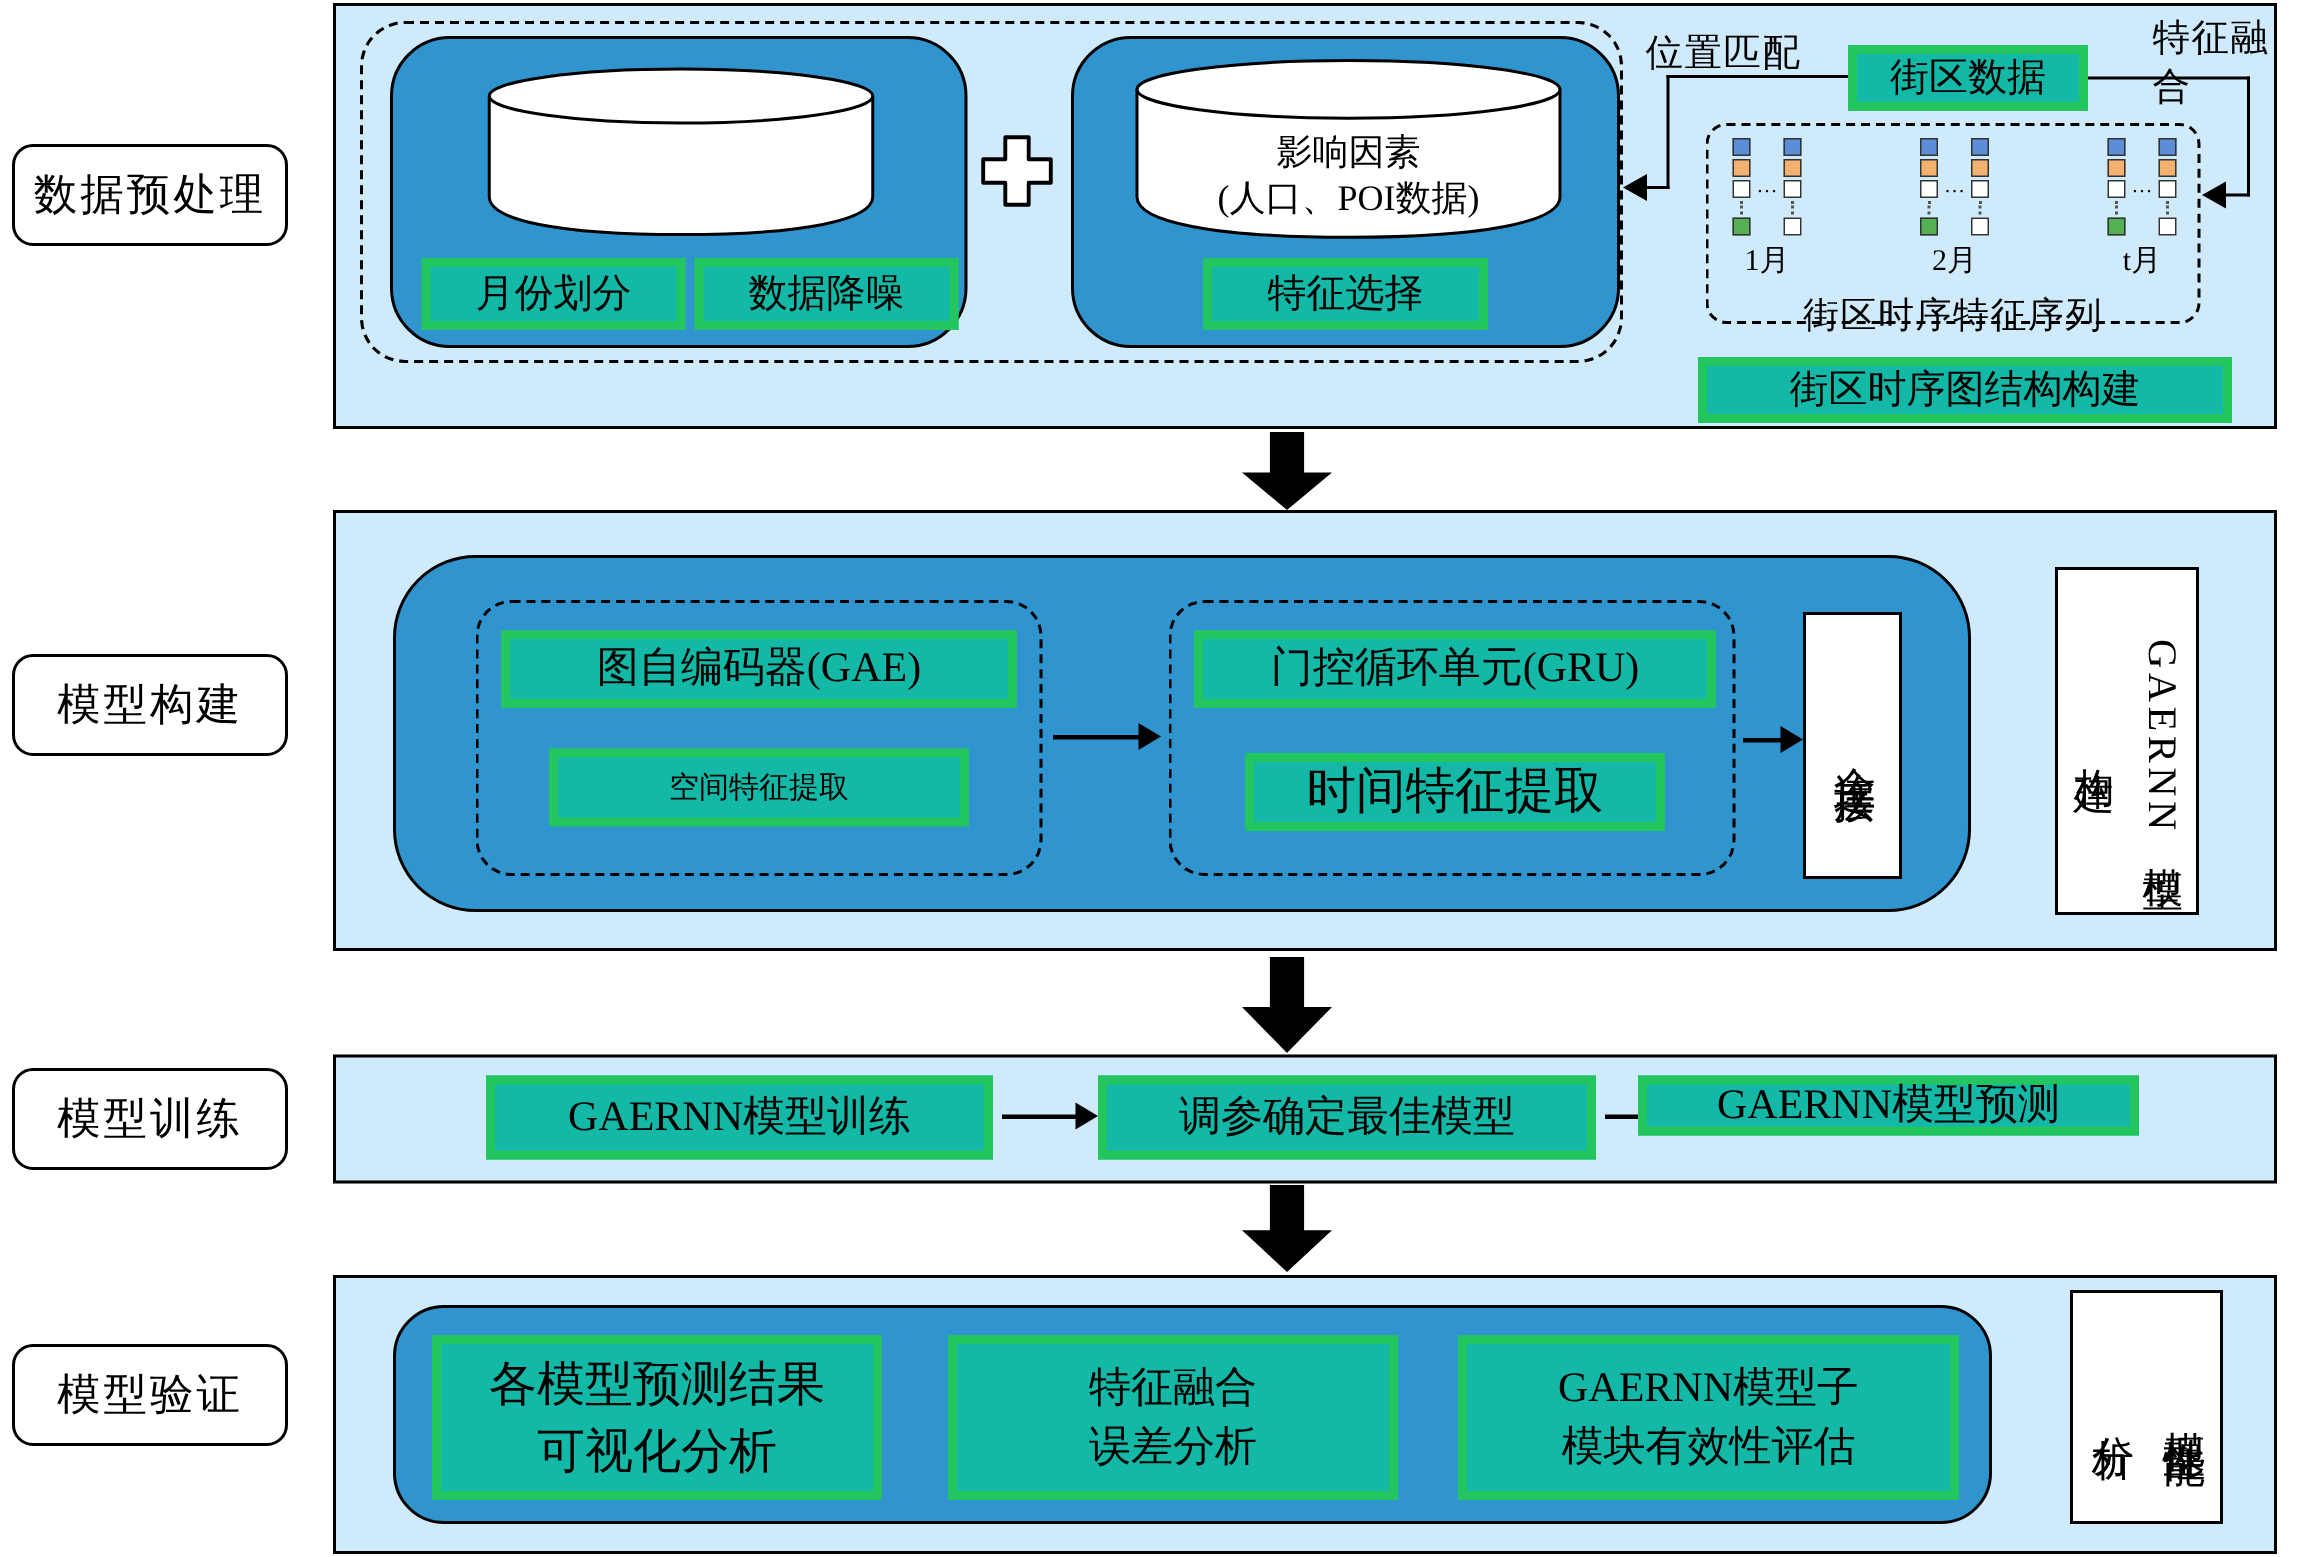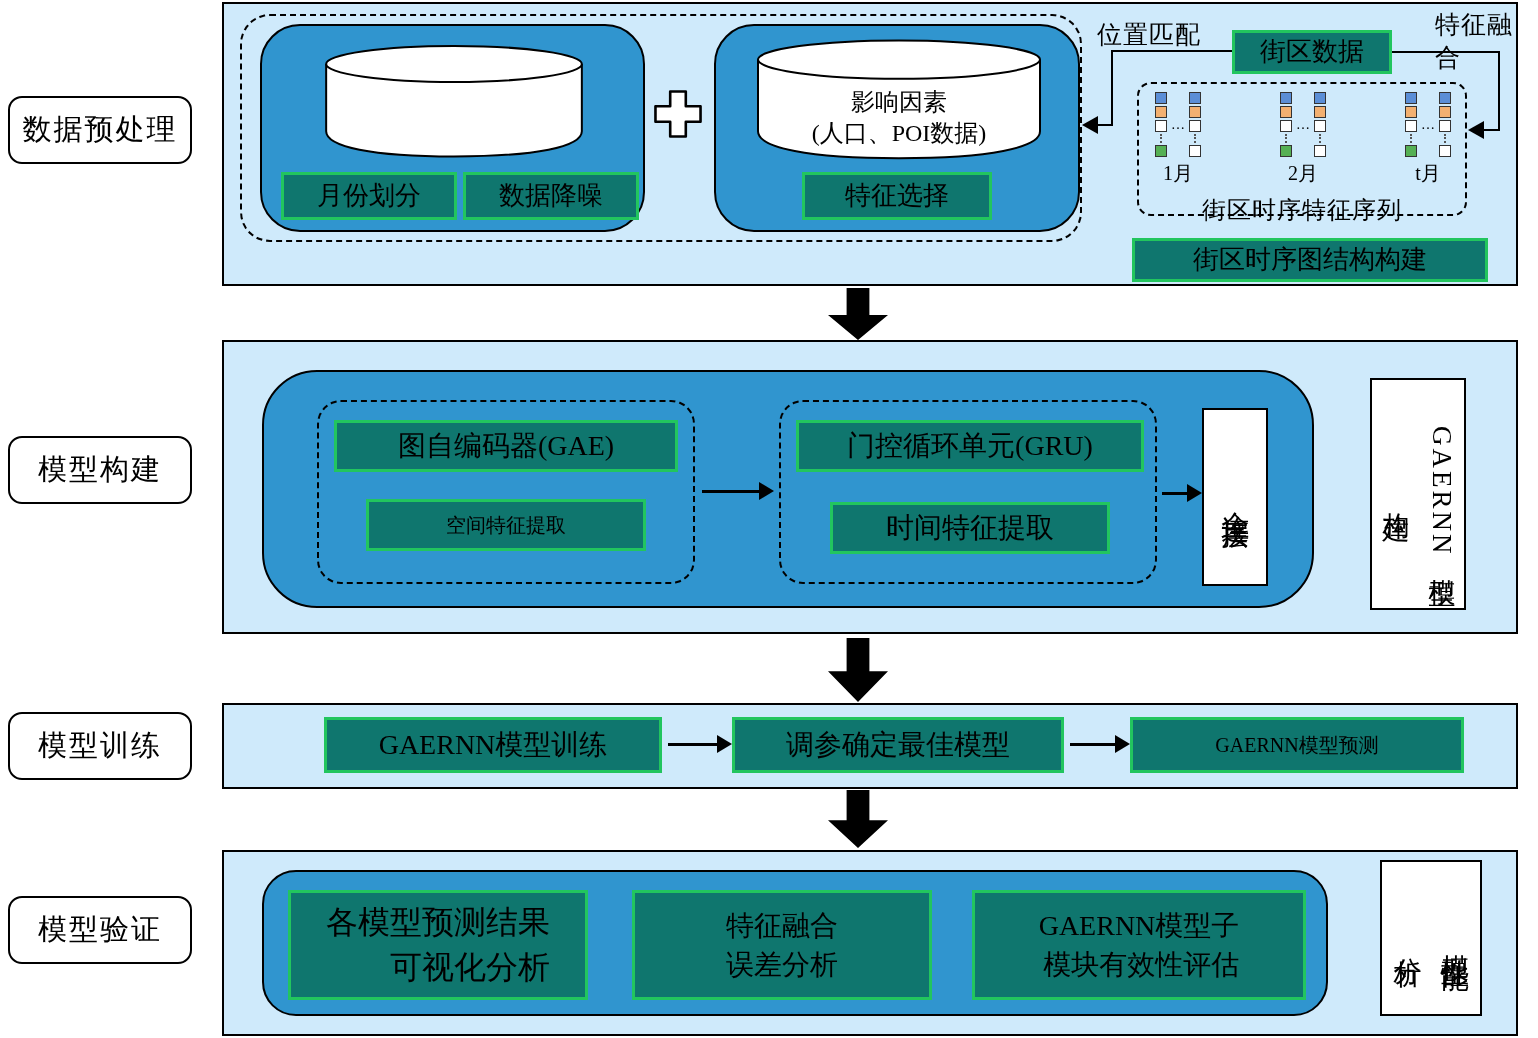--- a/index.html
+++ b/index.html
@@ -6,22 +6,22 @@
   body{
     width:1538px;height:1038px;position:relative;background:#ffffff;
     font-family:"Liberation Serif","DejaVu Serif",serif;color:#000;
     overflow:hidden;
   }
   .panel{position:absolute;left:222px;width:1296px;background:#cfeafb;border:2px solid #000;box-sizing:border-box;}
   .stage-label{position:absolute;left:8px;width:184px;height:68px;background:#fff;border:2px solid #000;border-radius:14px;
     display:flex;align-items:center;justify-content:center;font-size:29px;letter-spacing:2px;box-sizing:border-box;}
   .bluebox{position:absolute;background:#3095cf;border:2px solid #000;box-sizing:border-box;}
   .dashed{position:absolute;border:2px dashed #000;box-sizing:border-box;}
-  .wbox{position:absolute;background:#0f766e;border:3px solid #22c55e;box-sizing:border-box;
-    display:flex;align-items:center;justify-content:center;text-align:right;
+  .wbox{position:absolute;background:#14b8a6;border:6px solid #22c55e;box-sizing:border-box;
+    display:flex;align-items:center;justify-content:center;text-align:center;
     font-size:27px;white-space:pre-line;line-height:1.4;}
   .flowtext{position:absolute;font-size:25px;letter-spacing:1px;}
   .line{position:absolute;background:#000;}
   .tri-left{position:absolute;width:0;height:0;border-top:9px solid transparent;border-bottom:9px solid transparent;border-right:16px solid #000;}
   .harrow{position:absolute;height:3px;background:#000;}
   .harrow::after{content:'';position:absolute;right:-14px;top:-8px;width:0;height:0;
     border-left:15px solid #000;border-top:9px solid transparent;border-bottom:9px solid transparent;}
   .varrow{position:absolute;left:828px;width:60px;background:#000;
     clip-path:polygon(31% 0,69% 0,69% 52%,100% 52%,50% 100%,0 52%,31% 52%);}
   .cylinder{position:absolute;}
@@ -179,21 +179,21 @@
 
       <div class="dashed" style="left:53px;top:28px;width:378px;height:184px;border-radius:24px;">
         <div class="wbox" style="left:15px;top:18px;width:344px;height:52px;font-size:28px;">图自编码器(GAE)</div>
         <div class="wbox" style="left:47px;top:97px;width:280px;height:52px;font-size:20px;">空间特征提取</div>
       </div>
 
       <div class="harrow" style="left:438px;top:118px;width:58px;"></div>
 
       <div class="dashed" style="left:515px;top:28px;width:378px;height:184px;border-radius:24px;">
         <div class="wbox" style="left:15px;top:18px;width:348px;height:52px;font-size:28px;">门控循环单元(GRU)</div>
-        <div class="wbox" style="left:49px;top:100px;width:280px;height:52px;font-size:28px;">时间特征提取</div>
+        <div class="wbox" style="left:49px;top:100px;width:280px;height:52px;font-size:33px;">时间特征提取</div>
       </div>
 
       <div class="harrow" style="left:898px;top:120px;width:26px;"></div>
 
       <div class="vbox" style="left:938px;top:36px;width:66px;height:178px;">
         <span class="vtext" style="letter-spacing:4px;">全连接层</span>
       </div>
     </div>
 
     <div class="vbox" style="left:1146px;top:36px;width:96px;height:232px;">
@@ -202,21 +202,21 @@
     </div>
   </div>
 
   <div class="varrow" style="top:638px;height:64px;"></div>
 
   <div class="panel" style="top:703px;height:86px;">
     <div class="wbox" style="left:100px;top:12px;width:338px;height:56px;font-size:28px;">GAERNN模型训练</div>
     <div class="harrow" style="left:444px;top:38px;width:50px;"></div>
     <div class="wbox" style="left:508px;top:12px;width:332px;height:56px;font-size:28px;">调参确定最佳模型</div>
     <div class="harrow" style="left:846px;top:38px;width:46px;"></div>
-    <div class="wbox" style="left:906px;top:12px;width:334px;height:56px;font-size:20px;">GAERNN模型预测</div>
+    <div class="wbox" style="left:868px;top:12px;width:334px;height:40px;font-size:28px;">GAERNN模型预测</div>
   </div>
 
   <div class="varrow" style="top:790px;height:58px;"></div>
 
   <div class="panel" style="top:850px;height:186px;">
     <div class="bluebox" style="left:38px;top:18px;width:1066px;height:146px;border-radius:34px;">
       <div class="wbox" style="left:24px;top:18px;width:300px;height:110px;font-size:32px;">各模型预测结果
 可视化分析</div>
       <div class="wbox" style="left:368px;top:18px;width:300px;height:110px;font-size:28px;">特征融合
 误差分析</div>

